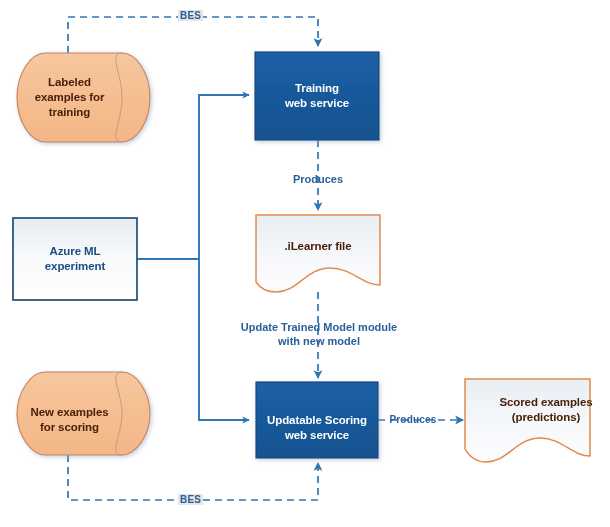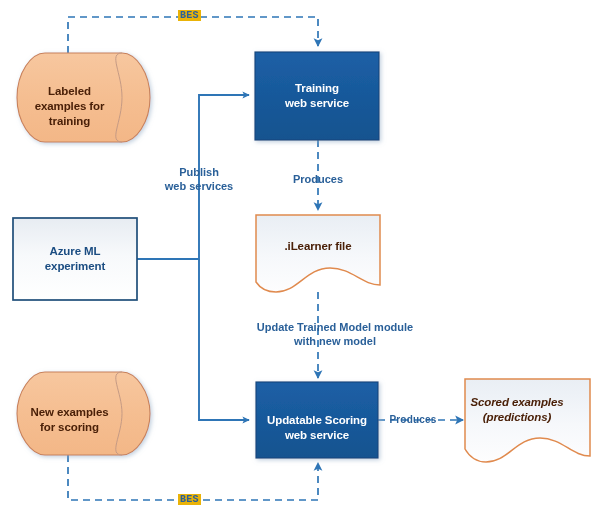--- a/index.html
+++ b/index.html
@@ -64,27 +64,26 @@
     white-space: pre-line;
     pointer-events: none;
   }
   .edge-label.small {
     font-size: 10px;
     letter-spacing: 0.2px;
   }
   .bes-label {
     position: absolute;
     color: #2a6099;
-    background: #eab308;
+    background: #e5e5e5;
     font-size: 10px;
     font-weight: 600;
     padding: 0 2px;
     letter-spacing: 0.2px;
     pointer-events: none;
-    font-family: Liberation Mono, monospace;
   }
   .hit {
     position: absolute;
     background: transparent;
   }
 </style>
 </head>
 <body>
 
 <div id="diagram-root">
@@ -182,49 +181,47 @@
     </g>
 
     <g>
       <path d="M465,379 L590,379 L590,456
                C572,456 562,438 540,438
                C516,438 508,462 486,462
                C476,462 469,456 465,449 Z" fill="url(#gradDoc)" stroke="#E08A4E" stroke-width="1.5"></path>
     </g>
   </svg>
 
-  <div class="node-label lbl-brown" style="left:17px; top:53px; width:105px; height:107px;">Labeled
+  <div class="node-label lbl-brown" style="left:17px; top:44px; width:105px; height:107px;">Labeled
 examples for
 training</div>
 
   <div class="node-label lbl-blue" style="left:255px; top:52px; width:124px; height:88px;">Training
 web service</div>
 
   <div class="node-label lbl-navy" style="left:13px; top:218px; width:124px; height:82px;">Azure ML
 experiment</div>
 
   <div class="node-label lbl-brown" style="left:256px; top:215px; width:124px; height:62px;">.iLearner file</div>
 
   <div class="node-label lbl-brown" style="left:17px; top:372px; width:105px; height:95px;">New examples
 for scoring</div>
 
   <div class="node-label lbl-blue" style="left:256px; top:382px; width:122px; height:92px;">Updatable Scoring
 web service</div>
 
-  <div class="node-label lbl-brown" style="left:460px; top:379px; width:114px; height:62px;font-style:italic;">Scored examples
+  <div class="node-label lbl-brown" style="left:489px; top:379px; width:114px; height:62px;">Scored examples
 (predictions)</div>
 
   <div class="bes-label" style="left:178px; top:10px;">BES</div>
 
-  <div class="edge-label" style="left:144px; top:165px; width:110px;">Publish
-web services</div>
 
   <div class="edge-label" style="left:273px; top:172px; width:90px;">Produces</div>
 
-  <div class="edge-label" style="left:231px; top:320px; width:208px;">Update Trained Model module
+  <div class="edge-label" style="left:215px; top:320px; width:208px;">Update Trained Model module
 with new model</div>
 
   <div class="bes-label" style="left:178px; top:494px;">BES</div>
 
   <div class="edge-label small" style="left:385px; top:413px; width:56px;">Produces</div>
 
   <div class="hit" style="left:17px; top:53px; width:133px; height:89px;"></div>
   <div class="hit" style="left:255px; top:52px; width:124px; height:88px;"></div>
   <div class="hit" style="left:13px; top:218px; width:124px; height:82px;"></div>
   <div class="hit" style="left:256px; top:215px; width:124px; height:77px;"></div>

